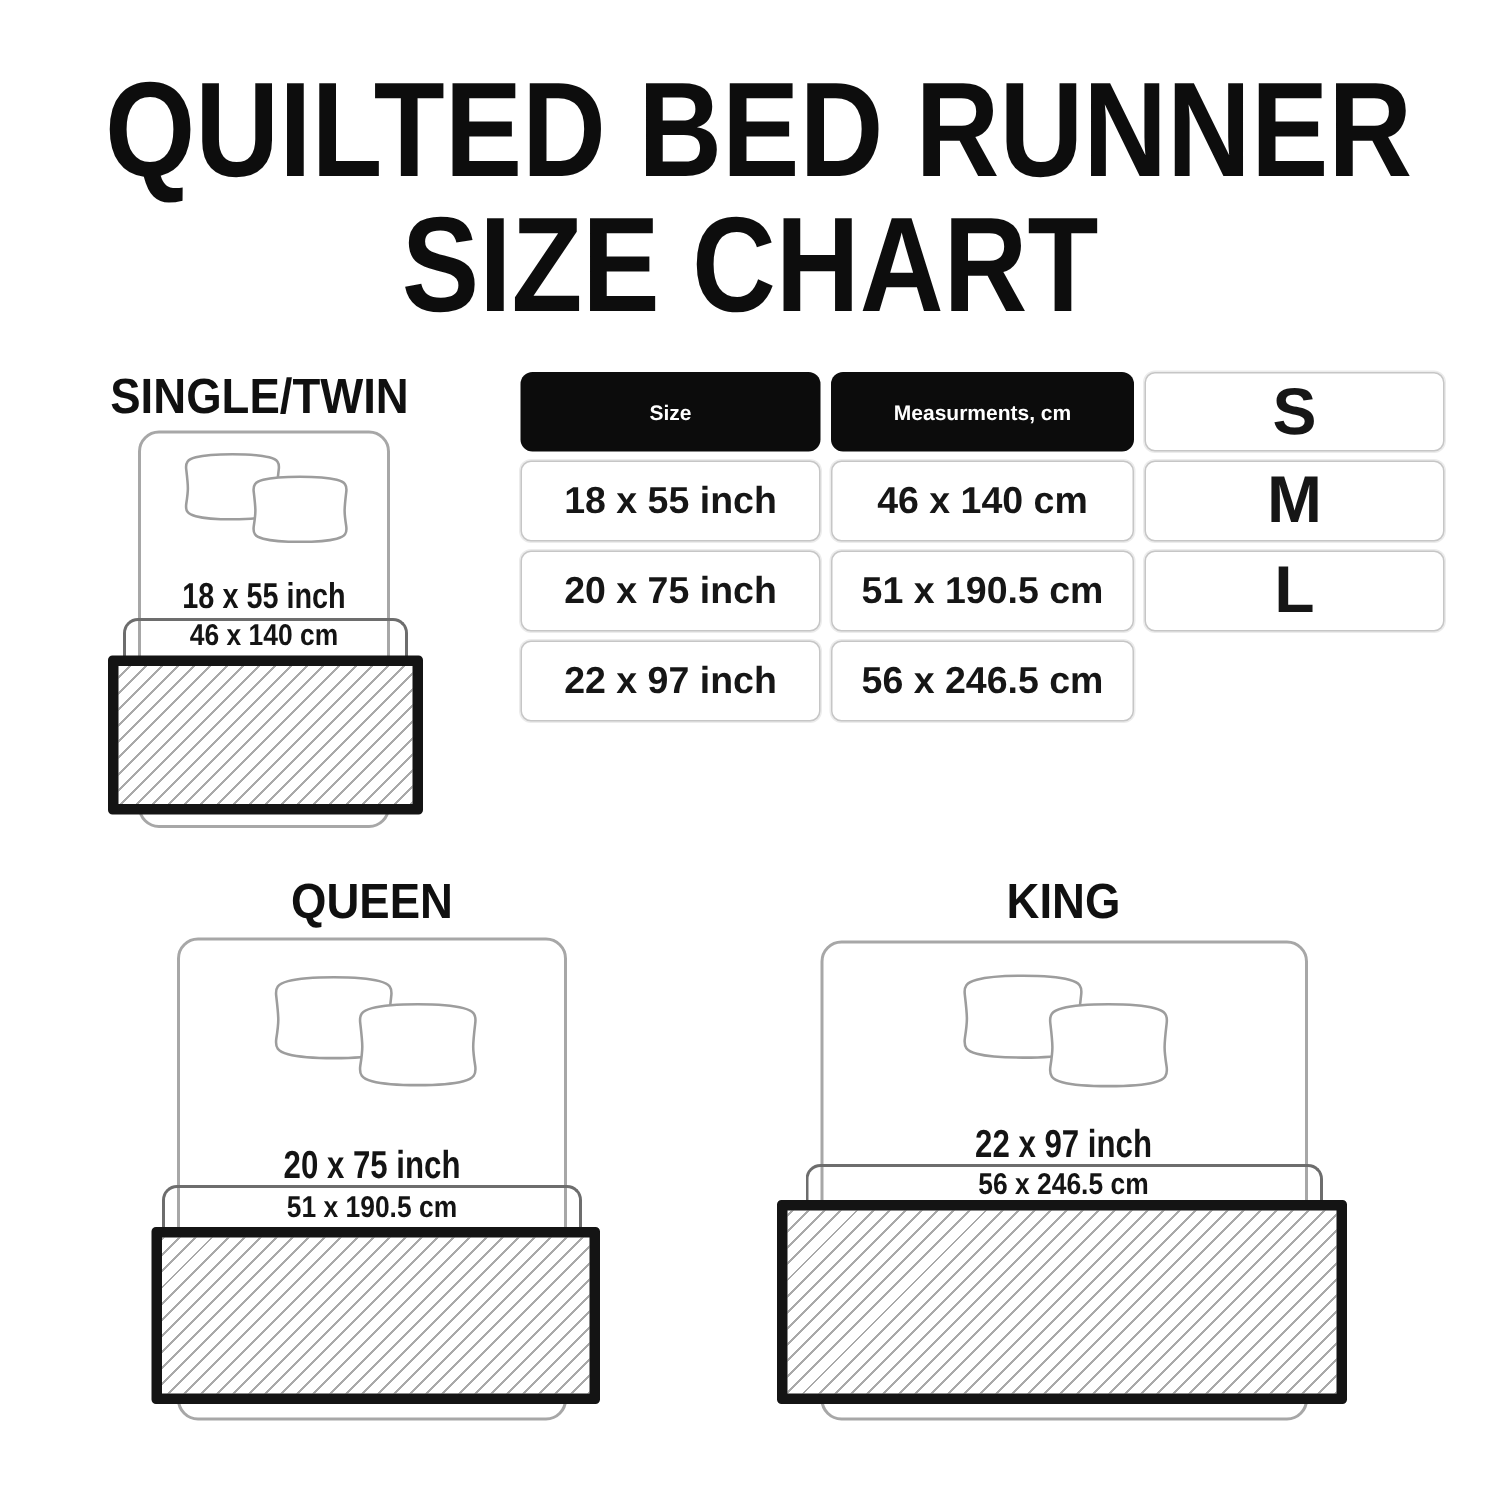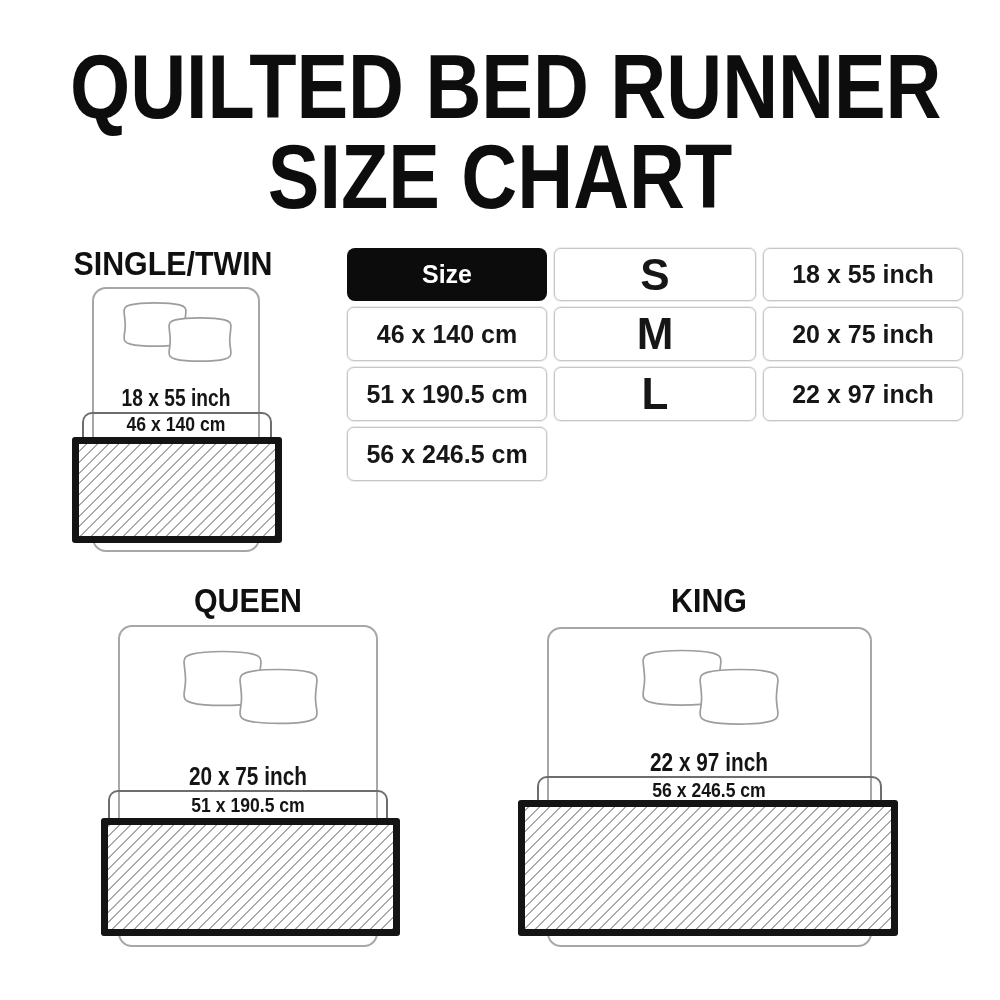--- a/index.html
+++ b/index.html
@@ -22,21 +22,21 @@
 
   
   .size-table {
     position:absolute; left:347px; top:248px; width:616px;
     display:grid; grid-template-columns:200px 202px 200px;
     grid-template-rows:53px 54px 54px 54px; gap:6px 7px;
   }
   .th {
     background:#0c0c0c; color:#ffffff; border-radius:8px;
     display:flex; align-items:center; justify-content:center;
-    font-weight:700; font-size:25px; white-space:nowrap;text-align:right;
+    font-weight:700; font-size:14px; white-space:nowrap;text-align:right;
   }
   .td {
     background:#ffffff; border:1px solid #c6c6c6; border-radius:7px;
     display:flex; align-items:center; justify-content:center;
     font-weight:700; color:#161616; box-shadow:0 0 0 1px #ececec;
   }
   .td.size { font-size:44px; }
   .td.meas { font-size:25px; white-space:nowrap; }
 
   
@@ -99,20 +99,21 @@
 </head>
 <body>
 
 <div id="stage">
 
   <div class="title t1">QUILTED BED RUNNER</div>
   <div class="title t2">SIZE CHART</div>
 
   <div class="size-table">
     <div class="th">Size</div>
+    <div class="th">Measurments, cm</div>
 
     <div class="td size">S</div>
     <div class="td meas">18 x 55 inch</div>
     <div class="td meas">46 x 140 cm</div>
 
     <div class="td size">M</div>
     <div class="td meas">20 x 75 inch</div>
     <div class="td meas">51 x 190.5 cm</div>
 
     <div class="td size">L</div>

